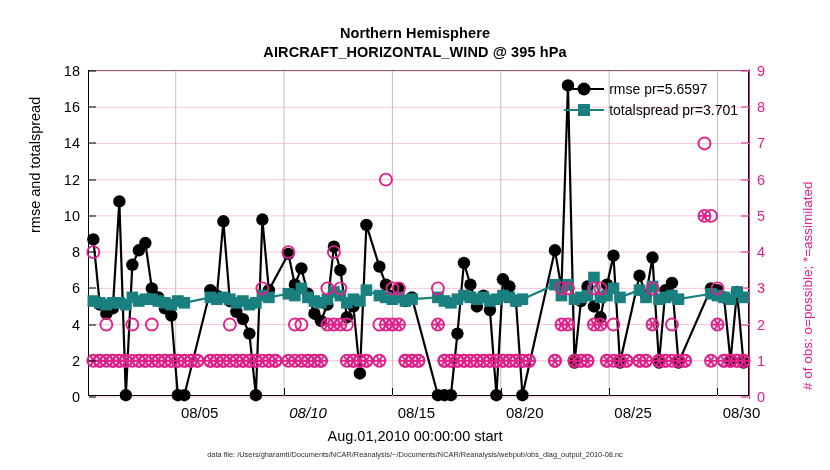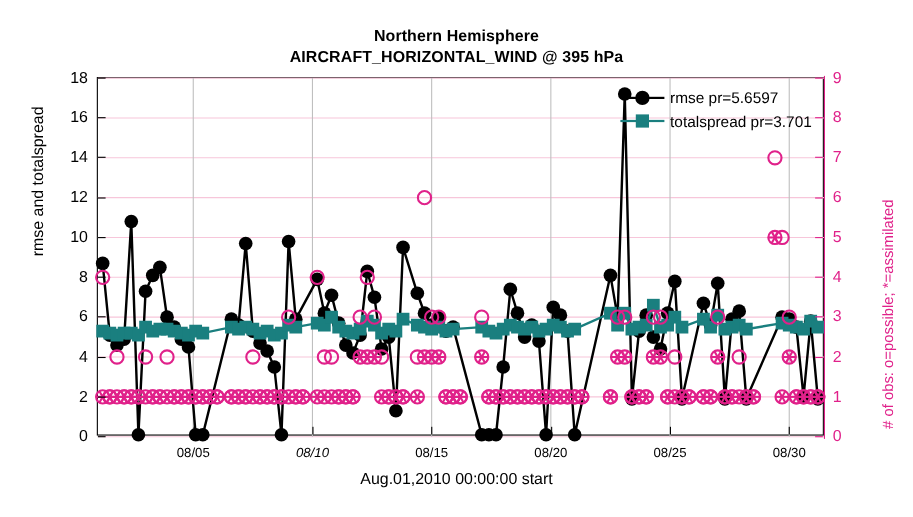--- a/index.html
+++ b/index.html
@@ -19,21 +19,21 @@
   
   .ytick{position:absolute;right:100%;transform:translateY(-50%);
          margin-right:9px;font-size:14.5px;white-space:nowrap;}
   .ytick-r{position:absolute;left:100%;transform:translateY(-50%);
            margin-left:9px;font-size:14.5px;color:#E0218A;white-space:nowrap;}
   .tickmark{position:absolute;left:0;width:7px;height:0;border-top:1.4px solid #000;
             transform:translateY(-50%);}
   .tickmark-r{position:absolute;right:0;width:7px;height:0;border-top:1.4px solid #E0218A;
               transform:translateY(-50%);}
   .xtick{position:absolute;top:100%;transform:translateX(-50%);margin-top:9px;
-         font-size:12px;white-space:nowrap;}
+         font-size:15px;white-space:nowrap;margin-left:24px;}
   .xtickmark{position:absolute;bottom:0;height:7px;width:0;border-left:1.4px solid #000;}
 
   .ylabel{position:absolute;left:27px;top:233px;transform-origin:0 0;
           transform:rotate(-90deg);font-size:14.5px;white-space:nowrap;}
   .ylabel-r{position:absolute;left:800px;top:390px;transform-origin:0 0;
             transform:rotate(-90deg);font-size:13.5px;color:#E0218A;white-space:nowrap;}
   .xlabel{position:absolute;left:0;top:428px;width:830px;text-align:center;
           font-size:14.5px;}
   .footer{position:absolute;left:0;top:450px;width:830px;text-align:center;
           font-size:7.4px;color:#2a2a2a;}
@@ -54,20 +54,21 @@
 <div id="root">
 
   <div class="title-block">
     <div class="title-line">Northern Hemisphere</div>
     <div class="title-line">AIRCRAFT_HORIZONTAL_WIND @ 395 hPa</div>
   </div>
 
   <div class="ylabel">rmse and totalspread</div>
   <div class="ylabel-r"># of obs: o=possible; *=assimilated</div>
   <div class="xlabel">Aug.01,2010 00:00:00 start</div>
+  <div class="footer">data file: /Users/gharamti/Documents/NCAR/Reanalysis/~/Documents/NCAR/Reanalysis/webpub/obs_diag_output_2010-08.nc</div>
 
   <div id="plot">
     <div id="layer">
       <svg class="fill" id="gridlayer">
           <line x1="0" y1="326" x2="661" y2="326" stroke="#F7C6DA" stroke-width="1"></line>
           <line x1="0" y1="289.77777777777777" x2="661" y2="289.77777777777777" stroke="#F7C6DA" stroke-width="1"></line>
           <line x1="0" y1="253.55555555555554" x2="661" y2="253.55555555555554" stroke="#F7C6DA" stroke-width="1"></line>
           <line x1="0" y1="217.33333333333334" x2="661" y2="217.33333333333334" stroke="#F7C6DA" stroke-width="1"></line>
           <line x1="0" y1="181.11111111111111" x2="661" y2="181.11111111111111" stroke="#F7C6DA" stroke-width="1"></line>
           <line x1="0" y1="144.88888888888889" x2="661" y2="144.88888888888889" stroke="#F7C6DA" stroke-width="1"></line>

